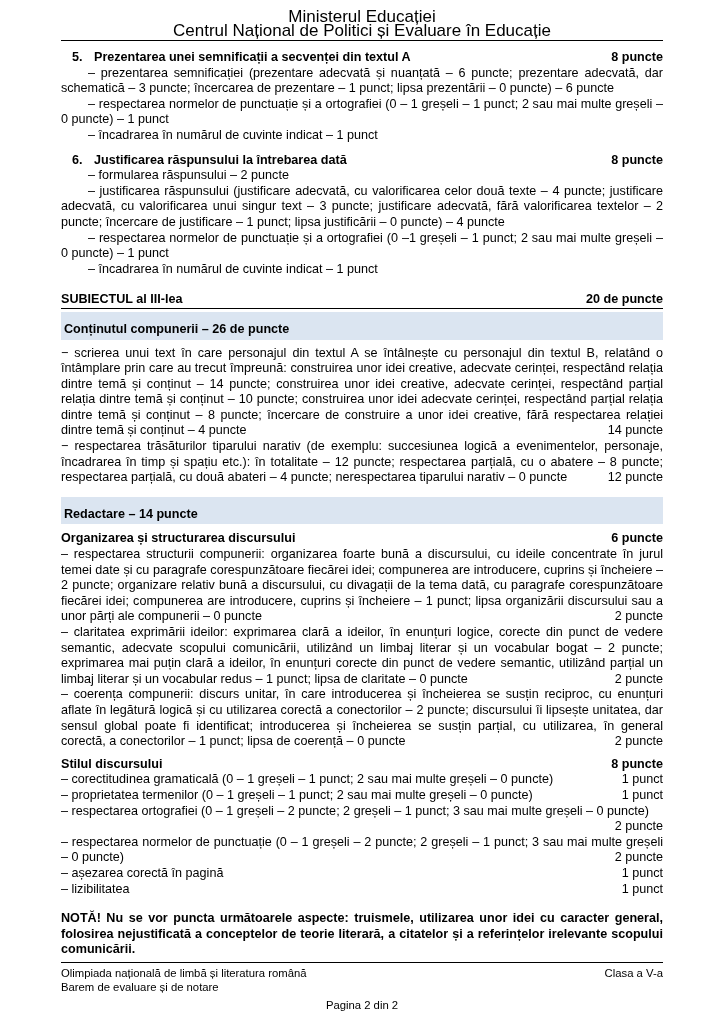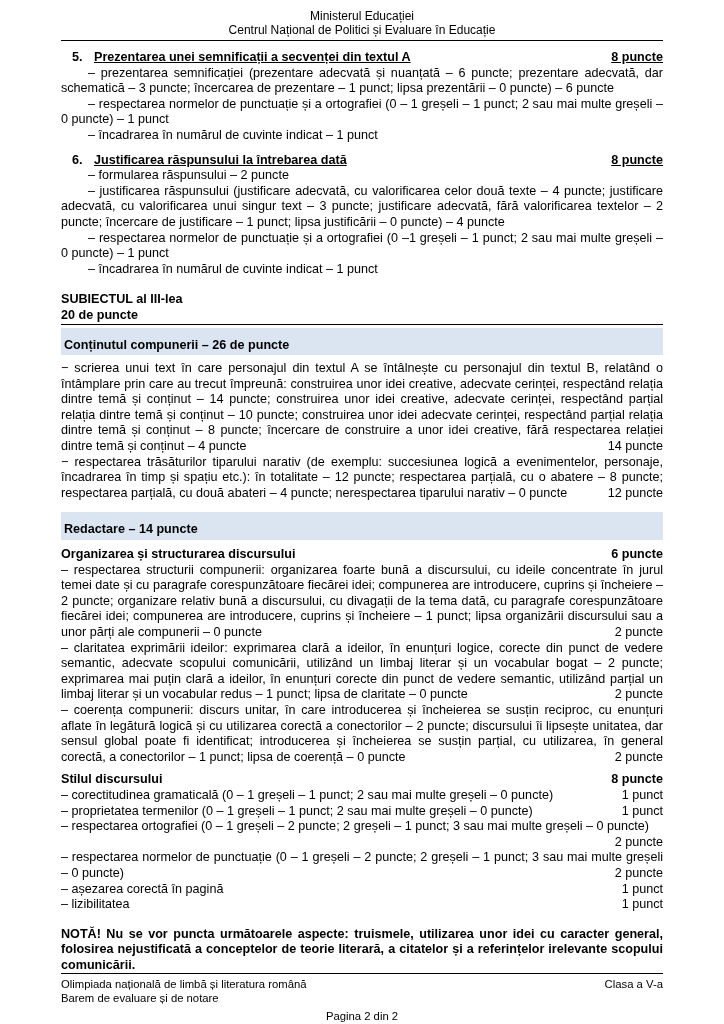--- a/index.html
+++ b/index.html
@@ -16,47 +16,46 @@
   .page {
     box-sizing: border-box;
     width: 724px;
     height: 1024px;
     padding: 10px 61px 12px 61px;
     display: flex;
     flex-direction: column;
   }
   .doc-header {
     text-align: center;
-    font-size: 12px;
+    font-size: 17px;
     line-height: 13.5px;
     border-bottom: 1px solid #000;
     padding-bottom: 3px;
   }
   .content { flex: 1 1 auto; }
   .para { margin: 0; text-align: justify; }
   .para::after { content: ""; display: block; clear: both; }
   .hang { text-indent: 27px; }
   .bold { font-weight: bold; }
   .row {
     display: flex;
     justify-content: space-between;
     align-items: baseline;
   }
-  .item-head { margin-top: 9px; padding-left: 11px; text-decoration: underline; }
+  .item-head { margin-top: 9px; padding-left: 11px; }
   .item-num { display: inline-block; width: 22px; font-weight: bold; }
   .item-title { font-weight: bold; }
   .pts { font-weight: bold; white-space: nowrap; }
   .pts-end { float: right; white-space: nowrap; margin-left: 10px; }
   .pts-end.bold { font-weight: normal; }
   .subject-row {
     margin-top: 15px;
     border-bottom: 1px solid #000;
     padding-bottom: 0;
     font-weight: bold;
-    flex-direction: column;
   }
   .hl-bar {
     background: var(--hl, #dbe5f1);
     font-weight: bold;
     margin-top: 3px;
     padding: 10px 3px 2px 3px;
   }
   .mt-6 { margin-top: 6px; }
   .mt-11 { margin-top: 11px; }
   .mt-14 { margin-top: 14px; }

